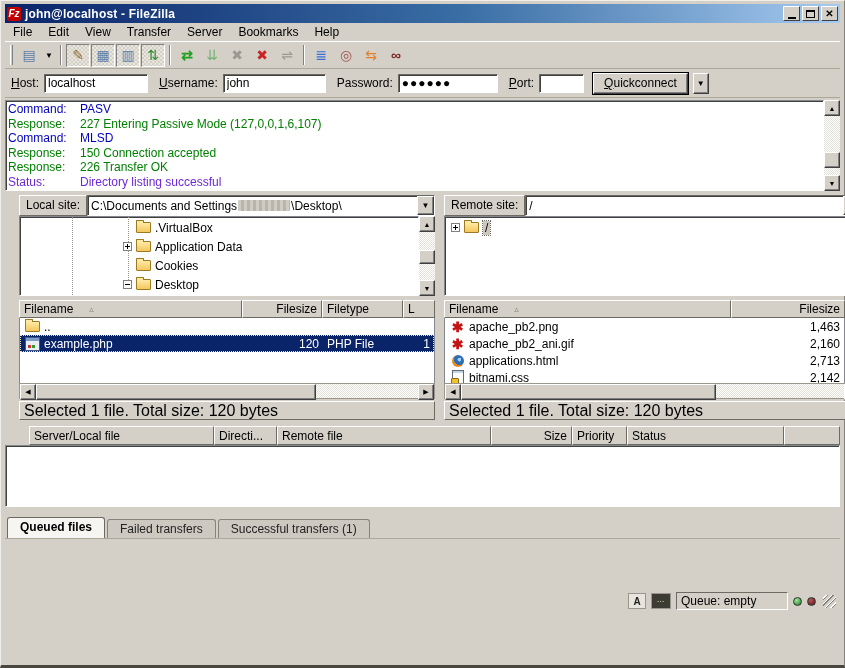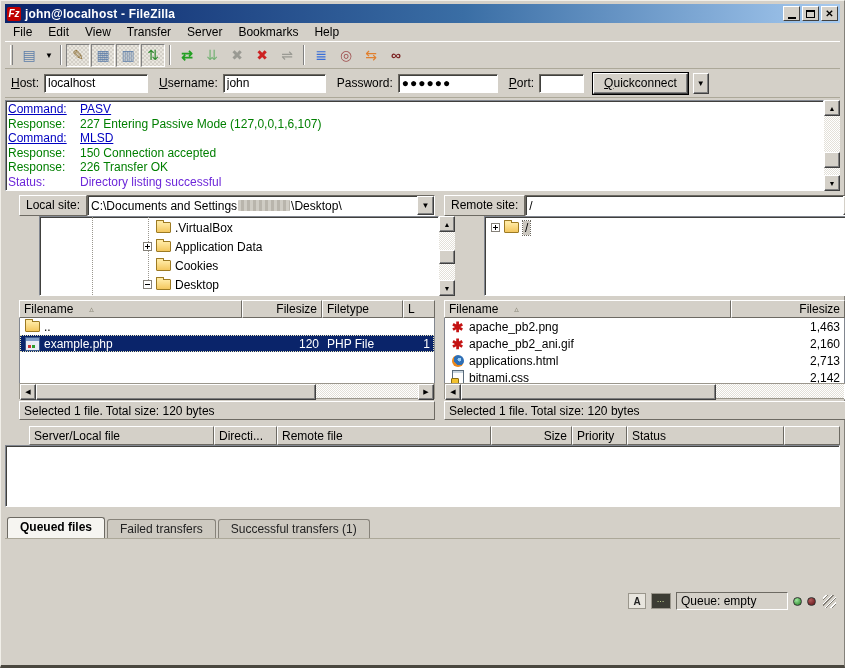--- a/index.html
+++ b/index.html
@@ -54,21 +54,21 @@
 
   
   .sunken { background:#fff; border:1px solid; border-color:#828790 #fff #fff #828790;
             box-shadow:inset 1px 1px 0 #40403d; }
 
   
   .logwrap { height:91px; flex:none; display:flex; margin-top:2px; }
   .log { flex:1; font-size:12px; line-height:14.6px; padding:1px 2px; overflow:hidden; }
   .logline { display:flex; white-space:nowrap; }
   .logline .llab { width:72px; flex:none; }
-  .log .t-command { color:#0000c0;text-decoration:underline; }
+  .log .t-command { color:#0000c0; }
   .log .t-response { color:#007f00; }
   .log .t-status { color:#6d28d9; }
 
   
   .vscroll { width:16px; flex:none; background:repeating-conic-gradient(#fff 0 25%, #e3e0d8 0 50%) 0 0/2px 2px;
              display:flex; flex-direction:column; position:relative; }
   .sbtn { width:16px; height:16px; flex:none; background:#d4d0c8; border:1px solid; border-color:#fff #404040 #404040 #fff;
           box-shadow:inset -1px -1px 0 #808080; font-size:7px; color:#000; display:flex; align-items:center; justify-content:center; }
   .vthumb { position:absolute; left:0; width:16px; background:#d4d0c8; border:1px solid; border-color:#fff #404040 #404040 #fff;
             box-shadow:inset -1px -1px 0 #808080; }
@@ -83,21 +83,21 @@
   .pane-l { width:416px; flex:none; } .pane-r { width:417px; flex:none; }
   .siterow { height:21px; display:flex; align-items:stretch; margin-top:4px; }
   .sitelabel { flex:none; padding:2px 6px; font-size:12px; background:#d4d0c8;
                border:1px solid; border-color:#fff #6d6a63 #6d6a63 #fff; white-space:nowrap; }
   .sitecombo { flex:1; display:flex; background:#fff; border:1px solid; border-color:#6d6a63 #fff #fff #6d6a63;
                box-shadow:inset 1px 1px 0 #40403d; font-size:12px; align-items:center; padding-left:3px; overflow:hidden; white-space:nowrap; }
   .combo-dd { width:17px; align-self:stretch; margin-left:auto; background:#d4d0c8; border:1px solid; border-color:#fff #404040 #404040 #fff;
               box-shadow:inset -1px -1px 0 #808080; font-size:8px; display:flex; align-items:center; justify-content:center; flex:none; }
   .redacted { display:inline-block; width:52px; height:11px; margin:0 1px; vertical-align:-1px; border-radius:1px;
               background:repeating-linear-gradient(90deg,#cfccc4 0 3px,#b9b5ac 3px 6px); filter:blur(.7px); }
-  .treewrap { height:80px; display:flex;margin-left:20px; }
+  .treewrap { height:80px; display:flex; }
   .tree { flex:1; position:relative; overflow:hidden; font-size:12px; padding-top:1px; }
   .guide { position:absolute; top:0; bottom:0; border-left:1px dotted #9a978f; }
   .trow { height:19px; display:flex; align-items:center; padding-left:103px; position:relative; }
   .trow.shallow { padding-left:6px; }
   .expander { width:9px; height:9px; flex:none; background:#fff; border:1px solid #848078; margin-right:4px;
               position:relative; }
   .expander.none { visibility:hidden; }
   .expander::before, .expander.minus::before { content:""; position:absolute; left:1px; right:1px; top:3px; height:1px; background:#000; }
   .expander.plus::after { content:""; position:absolute; top:1px; bottom:1px; left:3px; width:1px; background:#000; }
   .folder { width:15px; height:11px; flex:none; position:relative; margin-right:4px;
@@ -126,21 +126,21 @@
         background:radial-gradient(circle at 62% 38%, #9fd0f5 0 18%, #2f6fb5 19% 52%, #e8871e 53% 100%); }
   .fi[data-icon="css"]::before { content:""; width:10px; height:13px; background:#fdfdfd; border:1px solid #5a6b7a;
         box-shadow:inset 0 2px 0 #c8d4de; }
   .fi[data-icon="css"]::after { content:""; position:absolute; left:2px; bottom:0; width:6px; height:5px;
         background:#f2c12e; border:1px solid #8a6d10; border-radius:1px; }
   .fi[data-icon="php"]::before, .fi[data-icon="ico"]::before { content:""; width:13px; height:12px;
         background:#e9edf4; border:1px solid #3c5a8c; box-shadow:inset 0 3px 0 #7e9cc8; }
   .fi[data-icon="php"]::after { content:""; position:absolute; left:4px; bottom:3px; width:3px; height:3px;
         background:#cc3333; box-shadow:4px 0 0 #2c9c2c; }
   .statusline { height:19px; flex:none; background:#d4d0c8; border:1px solid; border-color:#fff #6d6a63 #6d6a63 #fff;
-                font-size:12px; display:flex; align-items:center; padding:0 4px; margin-top:2px; white-space:nowrap; }
+                font-size:16px; display:flex; align-items:center; padding:0 4px; margin-top:2px; white-space:nowrap; }
 
   
   .queue { margin-top:6px; flex:none; }
   .qheader { height:19px; display:flex;padding-left:24px; }
   .qbody { height:62px; }
   
   .tabs { height:32px; flex:none; display:flex; align-items:flex-end; gap:2px; padding:2px 2px 0 2px;
           border-bottom:1px solid #aca899; }
   .tab { height:19px; padding:2px 12px; font-size:12px; background:#cdc9c0;
          border:1px solid #87837a; border-bottom:none; border-radius:3px 3px 0 0; color:#222; }

